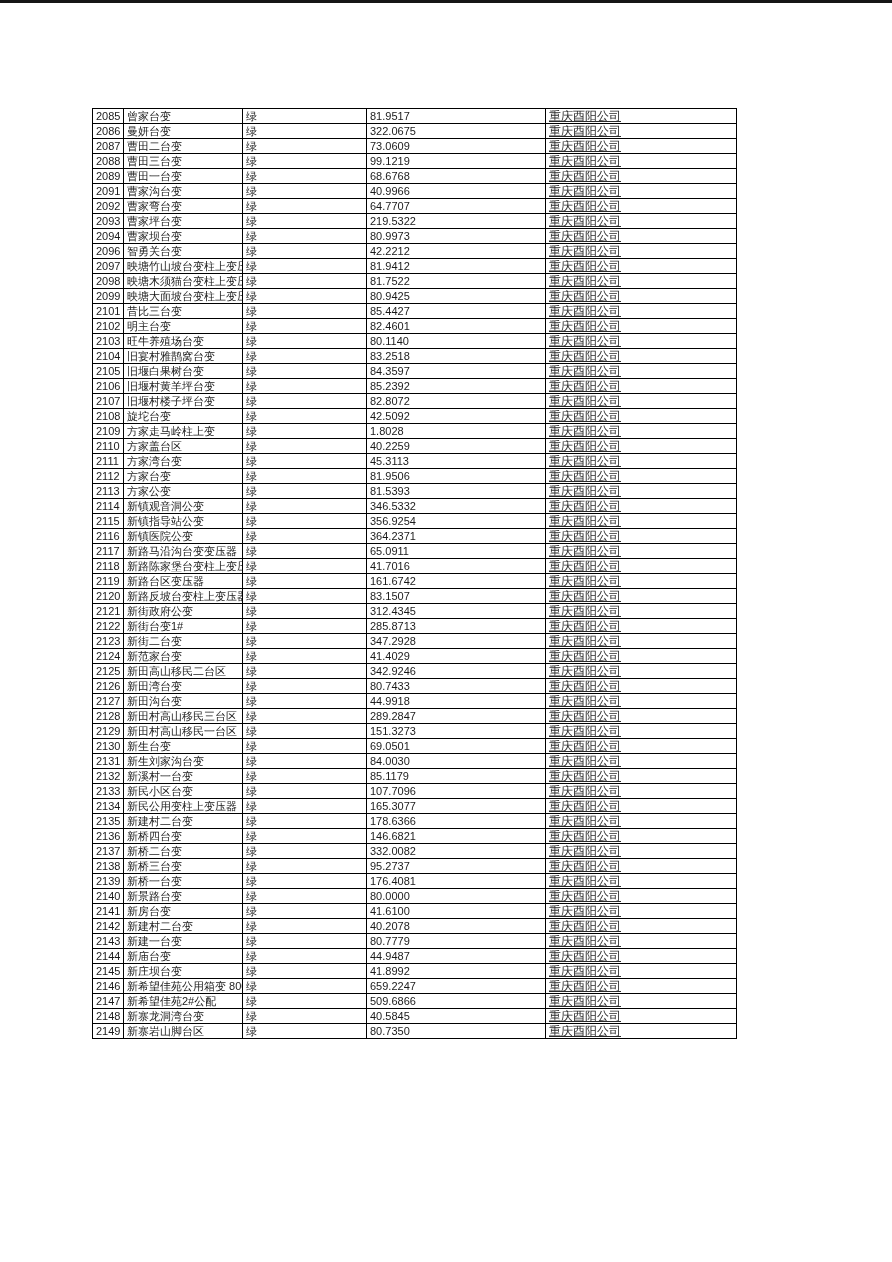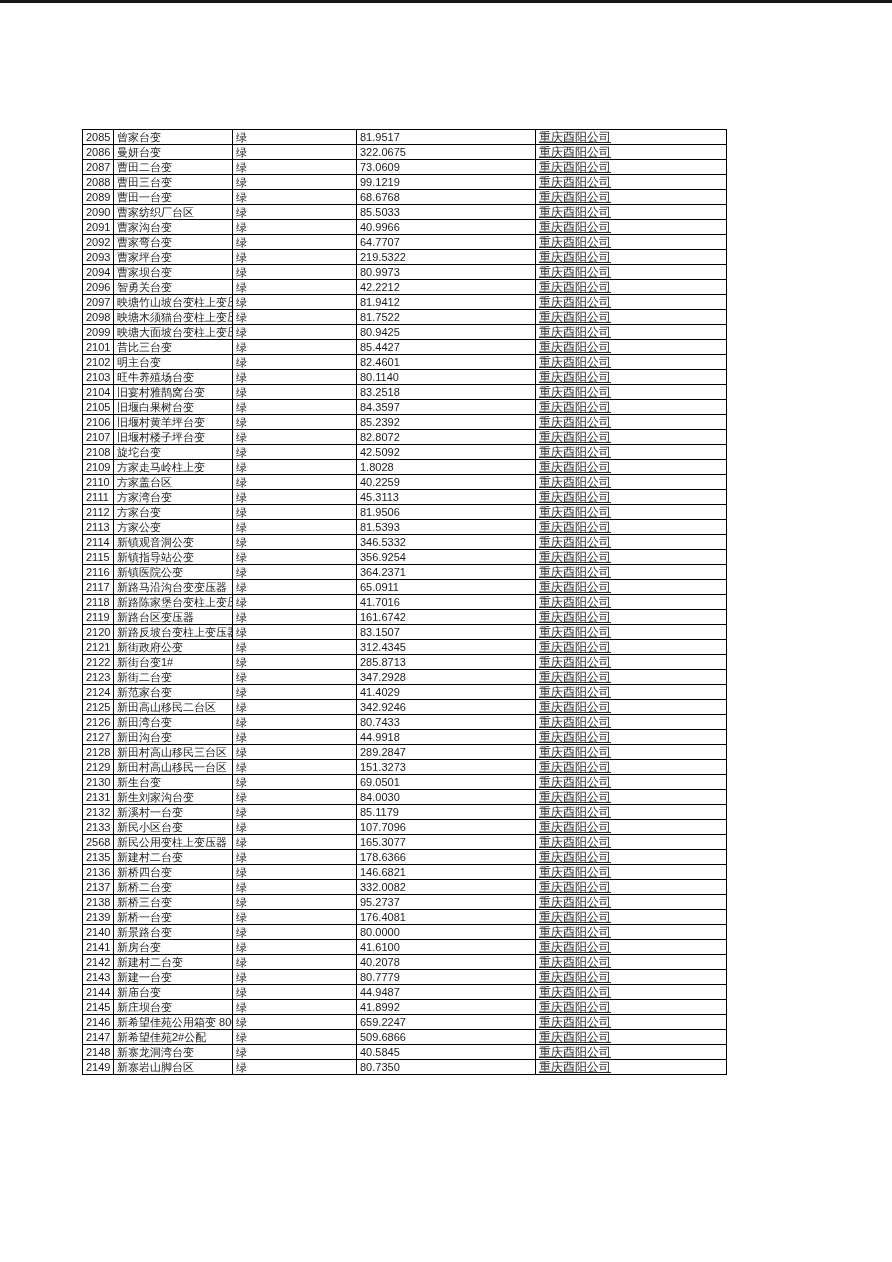--- a/index.html
+++ b/index.html
@@ -9,25 +9,24 @@
     position: relative;
     font-family: "Liberation Sans", sans-serif;
     overflow: hidden;
   }
   .top-edge {
     position: absolute; top: 0; left: 0;
     width: 892px; height: 3px;
     background: #161616;
   }
   .sheet-table {
-    position: absolute; left: 82px; top: 108px;
+    position: absolute; left: 92px; top: 108px;
     border-collapse: collapse;
     table-layout: fixed;
     width: 644px;
-    margin-top: 21px;
   }
   .sheet-table td {
     border: 1px solid #000000;
     height: 15px;
     padding: 0 1px 0 3px;
     font-family: "Liberation Sans", sans-serif;
     font-size: 11px;
     line-height: 14px;
     color: #1a1a1a;
     overflow: hidden;
@@ -85,27 +84,20 @@
     <td class="c-comp"><span>重庆酉阳公司</span></td>
   </tr>
       <tr>
     <td class="c-id">2089</td>
     <td class="c-name">曹田一台变</td>
     <td class="c-stat">绿</td>
     <td class="c-val">68.6768</td>
     <td class="c-comp"><span>重庆酉阳公司</span></td>
   </tr>
       <tr>
-    <td class="c-id">2090</td>
-    <td class="c-name">曹家纺织厂台区</td>
-    <td class="c-stat">绿</td>
-    <td class="c-val">85.5033</td>
-    <td class="c-comp"><span>重庆酉阳公司</span></td>
-  </tr>
-      <tr>
     <td class="c-id">2091</td>
     <td class="c-name">曹家沟台变</td>
     <td class="c-stat">绿</td>
     <td class="c-val">40.9966</td>
     <td class="c-comp"><span>重庆酉阳公司</span></td>
   </tr>
       <tr>
     <td class="c-id">2092</td>
     <td class="c-name">曹家弯台变</td>
     <td class="c-stat">绿</td>
@@ -379,21 +371,21 @@
     <td class="c-comp"><span>重庆酉阳公司</span></td>
   </tr>
       <tr>
     <td class="c-id">2133</td>
     <td class="c-name">新民小区台变</td>
     <td class="c-stat">绿</td>
     <td class="c-val">107.7096</td>
     <td class="c-comp"><span>重庆酉阳公司</span></td>
   </tr>
       <tr>
-    <td class="c-id">2568</td>
+    <td class="c-id">2134</td>
     <td class="c-name">新民公用变柱上变压器</td>
     <td class="c-stat">绿</td>
     <td class="c-val">165.3077</td>
     <td class="c-comp"><span>重庆酉阳公司</span></td>
   </tr>
       <tr>
     <td class="c-id">2135</td>
     <td class="c-name">新建村二台变</td>
     <td class="c-stat">绿</td>
     <td class="c-val">178.6366</td>

